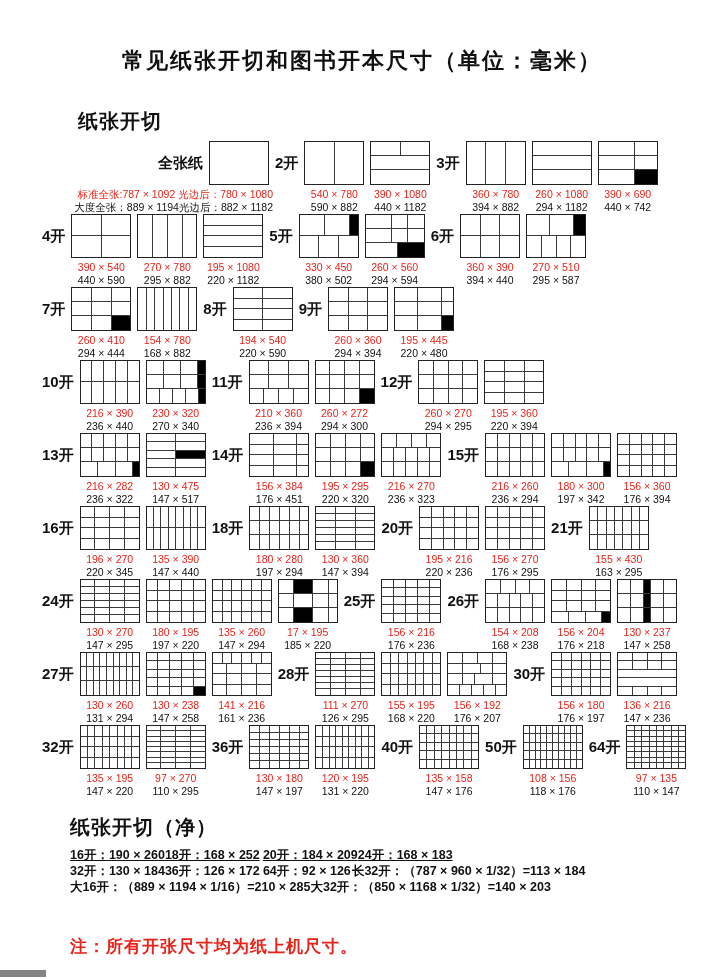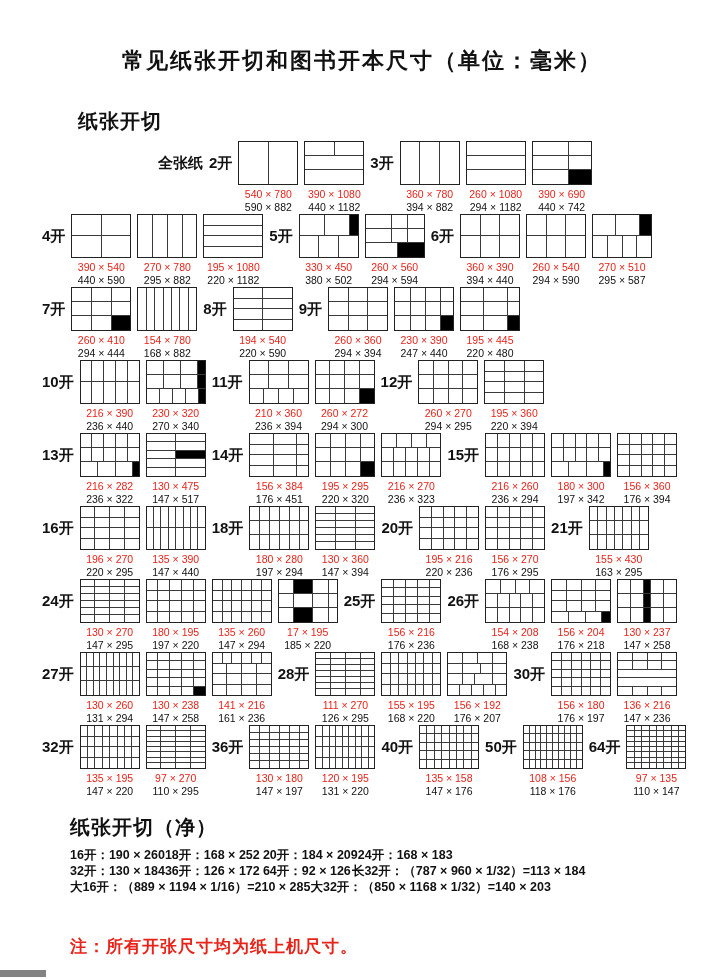--- a/index.html
+++ b/index.html
@@ -18,34 +18,45 @@
   .prow > .pcell:last-child{border-right:none;}
   .prow:last-child .pcell{border-bottom:none;}
   .pcell.waste{background:#000;}
   .dim-red{margin-top:3px;font-size:10.5px;line-height:13px;white-space:nowrap;color:#e8231a;}
   .dim-black{font-size:10.5px;line-height:13px;white-space:nowrap;color:#111;}
   .fs-wrap{position:relative;width:60px;height:30px;}
   .fs-red,.fs-black{position:absolute;right:-4px;white-space:nowrap;font-size:10.5px;line-height:13px;}
   .fs-red{top:3px;color:#e8231a;}
   .fs-black{top:16px;color:#111;}
   .net-line{display:flex;margin-left:70px;font-size:12.5px;font-weight:bold;line-height:16px;color:#111;}
-  .net-line:first-child{}
+  .net-line:first-child{text-decoration:underline;}
   .net-col{white-space:nowrap;}
   .note{margin:40px 0 0 70px;font-size:17px;font-weight:bold;color:#e8231a;letter-spacing:1px;}
   .artifact{position:absolute;left:0;bottom:2px;width:46px;height:7px;background:#5a5a5a;opacity:.75;}
 </style>
 </head>
 <body>
 
 <div class="page">
   <div class="page-title">常见纸张开切和图书开本尺寸（单位：毫米）</div>
   <div class="sec-heading">纸张开切</div>
   <div id="rows">
       <div class="row" style="padding-left: 158px;">
         <div class="kai-label">全张纸</div>
+        <div class="diag">
+          <div class="paper">
+            <div class="prow">
+              <div class="pcell" style="flex: 1 1 0%;"></div>
+            </div>
+          </div>
+          <div class="fs-wrap">
+            <div class="fs-red">标准全张:787 × 1092 光边后：780 × 1080</div>
+            <div class="fs-black">大度全张：889 × 1194光边后：882 × 1182</div>
+          </div>
+        </div>
         <div class="kai-label">2开</div>
         <div class="diag">
           <div class="paper">
             <div class="prow">
               <div class="pcell" style="flex: 1 1 0%;"></div>
               <div class="pcell" style="flex: 1 1 0%;"></div>
             </div>
           </div>
           <div class="dim-red">540 × 780</div>
           <div class="dim-black">590 × 882</div>
@@ -204,36 +215,20 @@
               <div class="pcell" style="flex: 1 1 0%;"></div>
             </div>
             <div class="prow">
               <div class="pcell" style="flex: 1 1 0%;"></div>
               <div class="pcell" style="flex: 1 1 0%;"></div>
               <div class="pcell" style="flex: 1 1 0%;"></div>
             </div>
           </div>
           <div class="dim-red">360 × 390</div>
           <div class="dim-black">394 × 440</div>
-        </div>
-        <div class="diag">
-          <div class="paper">
-            <div class="prow">
-              <div class="pcell" style="flex: 1 1 0%;"></div>
-              <div class="pcell" style="flex: 1 1 0%;"></div>
-              <div class="pcell" style="flex: 1 1 0%;"></div>
-            </div>
-            <div class="prow">
-              <div class="pcell" style="flex: 1 1 0%;"></div>
-              <div class="pcell" style="flex: 1 1 0%;"></div>
-              <div class="pcell" style="flex: 1 1 0%;"></div>
-            </div>
-          </div>
-          <div class="dim-red">260 × 540</div>
-          <div class="dim-black">294 × 590</div>
         </div>
         <div class="diag">
           <div class="paper">
             <div class="prow">
               <div class="pcell" style="flex: 1 1 0%;"></div>
               <div class="pcell" style="flex: 1 1 0%;"></div>
               <div class="pcell waste" style="flex: 0.5 1 0%;"></div>
             </div>
             <div class="prow">
               <div class="pcell" style="flex: 0.75 1 0%;"></div>
@@ -321,44 +316,20 @@
               <div class="pcell" style="flex: 1 1 0%;"></div>
             </div>
             <div class="prow">
               <div class="pcell" style="flex: 1 1 0%;"></div>
               <div class="pcell" style="flex: 1 1 0%;"></div>
               <div class="pcell" style="flex: 1 1 0%;"></div>
             </div>
           </div>
           <div class="dim-red">260 × 360</div>
           <div class="dim-black">294 × 394</div>
-        </div>
-        <div class="diag">
-          <div class="paper">
-            <div class="prow">
-              <div class="pcell" style="flex: 1 1 0%;"></div>
-              <div class="pcell" style="flex: 1 1 0%;"></div>
-              <div class="pcell" style="flex: 1 1 0%;"></div>
-              <div class="pcell" style="flex: 0.8 1 0%;"></div>
-            </div>
-            <div class="prow">
-              <div class="pcell" style="flex: 1 1 0%;"></div>
-              <div class="pcell" style="flex: 1 1 0%;"></div>
-              <div class="pcell" style="flex: 1 1 0%;"></div>
-              <div class="pcell" style="flex: 0.8 1 0%;"></div>
-            </div>
-            <div class="prow">
-              <div class="pcell" style="flex: 1 1 0%;"></div>
-              <div class="pcell" style="flex: 1 1 0%;"></div>
-              <div class="pcell" style="flex: 1 1 0%;"></div>
-              <div class="pcell waste" style="flex: 0.8 1 0%;"></div>
-            </div>
-          </div>
-          <div class="dim-red">230 × 390</div>
-          <div class="dim-black">247 × 440</div>
         </div>
         <div class="diag">
           <div class="paper">
             <div class="prow">
               <div class="pcell" style="flex: 1 1 0%;"></div>
               <div class="pcell" style="flex: 1 1 0%;"></div>
               <div class="pcell" style="flex: 0.5 1 0%;"></div>
             </div>
             <div class="prow">
               <div class="pcell" style="flex: 1 1 0%;"></div>
@@ -764,21 +735,21 @@
               <div class="pcell" style="flex: 1 1 0%;"></div>
             </div>
             <div class="prow">
               <div class="pcell" style="flex: 1 1 0%;"></div>
               <div class="pcell" style="flex: 1 1 0%;"></div>
               <div class="pcell" style="flex: 1 1 0%;"></div>
               <div class="pcell" style="flex: 1 1 0%;"></div>
             </div>
           </div>
           <div class="dim-red">196 × 270</div>
-          <div class="dim-black">220 × 295</div>
+          <div class="dim-black">220 × 345</div>
         </div>
         <div class="diag">
           <div class="paper">
             <div class="prow">
               <div class="pcell" style="flex: 1 1 0%;"></div>
               <div class="pcell" style="flex: 1 1 0%;"></div>
               <div class="pcell" style="flex: 1 1 0%;"></div>
               <div class="pcell" style="flex: 1 1 0%;"></div>
               <div class="pcell" style="flex: 1 1 0%;"></div>
               <div class="pcell" style="flex: 1 1 0%;"></div>

